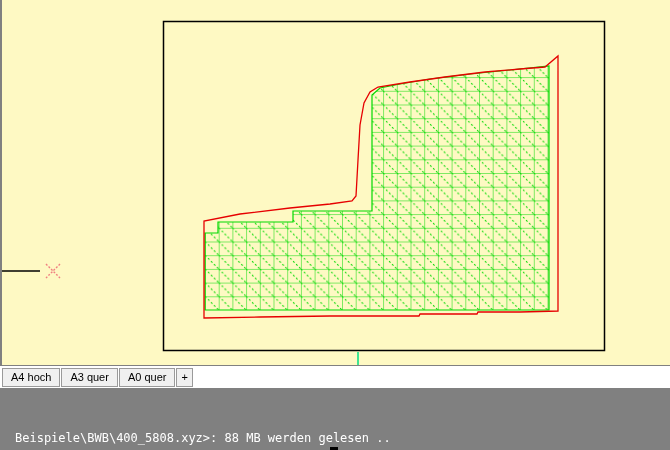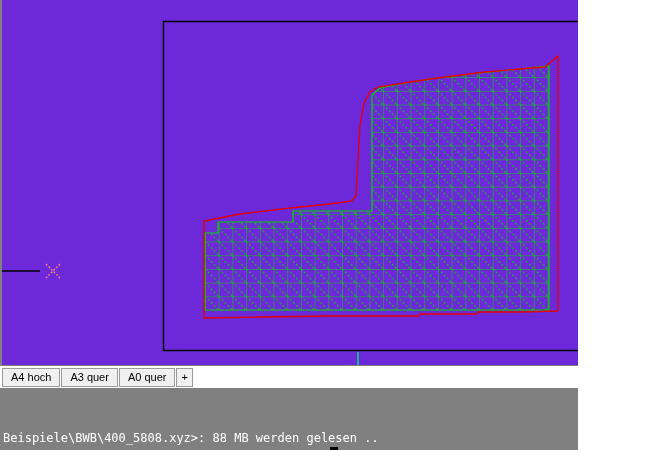--- a/index.html
+++ b/index.html
@@ -1,18 +1,18 @@
 <!DOCTYPE html>
 <html style="--mesh-green: #00d900; --boundary-red: #e60000; --sheet-border: #000000; --marker-coral: #f08080; --tick-green: #00dc82; --console-bg: #808080; --console-text: #ffffff; --frame-gray: #808080; --tab-bg: #f0f0f0; --tab-border: #9a9a9a; --tab-text: #000000;"><head>
 <meta charset="utf-8">
 <style>
   html,body { margin:0; padding:0; background:#fff; }
   .app {
-    position:relative; width:578px; height:450px; overflow:hidden;
-    background:#6d28d9; font-family:"Liberation Sans", sans-serif;
+    position:relative; width:670px; height:450px; overflow:hidden;
+    background:#fef9c3; font-family:"Liberation Sans", sans-serif;
   }
   
   .canvas { position:absolute; left:0; top:0; width:670px; height:366px; display:block; }
   .frame-left { position:absolute; left:0; top:0; width:2px; height:388px; background:var(--frame-gray,#808080); }
 
   
   .sheet        { fill:none; stroke:var(--sheet-border,#000); stroke-width:1.5; }
   .mesh-cell    { stroke:var(--mesh-green,#00d900); stroke-width:1; fill:none; }
   .mesh-diag    { stroke:var(--mesh-green,#00d900); stroke-width:1; fill:none; stroke-dasharray:2 2.2; }
   .mesh-outline { stroke:var(--mesh-green,#00d900); stroke-width:1.2; }
@@ -35,21 +35,21 @@
   }
   .tab.plus { padding:0 4px; min-width:14px; }
 
   
   .console {
     position:absolute; left:0; top:388px; width:670px; height:62px;
     background:var(--console-bg,#808080); color:var(--console-text,#fff);
     font-family:"DejaVu Sans Mono", monospace; font-size:12px; line-height:15px;
     box-sizing:border-box; padding:13px 0 0 3px; white-space:pre; overflow:hidden;
   }
-  .console-line { height:15px; }
+  .console-line { height:15px;margin-left:12px; }
   .console-cursor { position:absolute; left:330px; top:447px; width:8px; height:3px; background:#000; }
 </style>
 </head>
 <body>
 
 <div class="app">
 
   <svg class="canvas" width="670" height="366" viewBox="0 0 366">
     <defs>
       <pattern id="tin" x="205" y="310" width="13.7" height="13.7" patternUnits="userSpaceOnUse">

